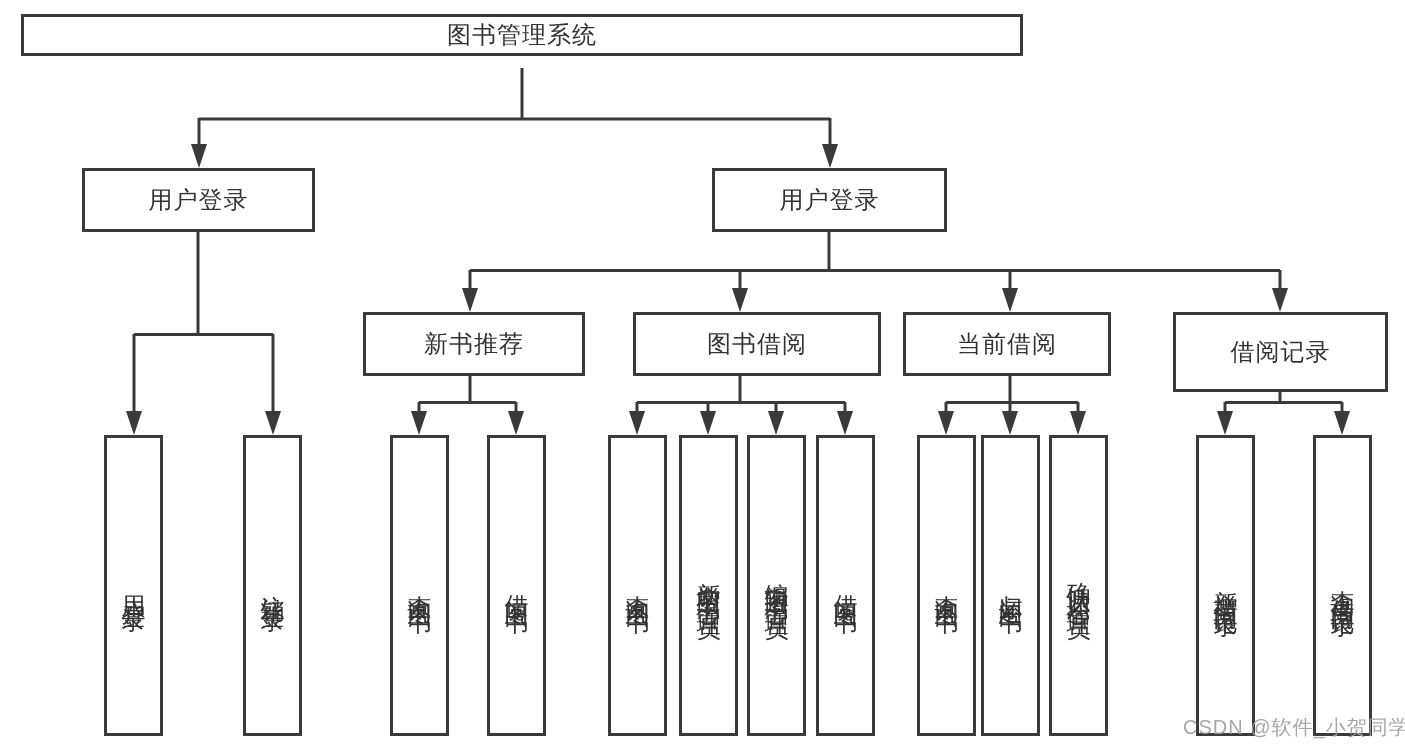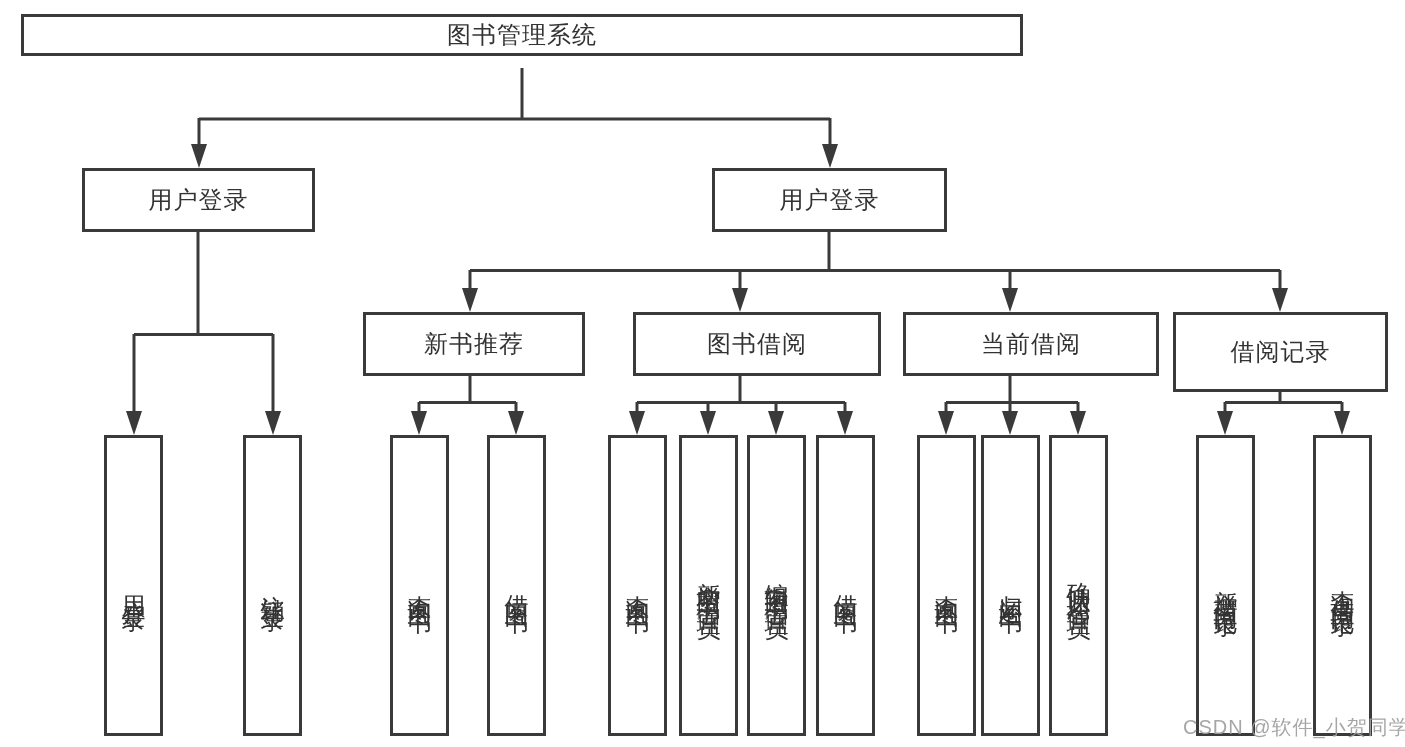--- a/index.html
+++ b/index.html
@@ -27,21 +27,21 @@
     color: #333333;
     font-size: 24px;
     letter-spacing: 1px;
     white-space: nowrap;
   }
   .root-box   { left: 21px;  top: 14px;  width: 1002px; height: 42px; }
   .l1-user    { left: 82px;  top: 168px; width: 233px;  height: 64px; }
   .l1-book    { left: 712px; top: 168px; width: 235px;  height: 64px; }
   .l2-a { left: 363px;  top: 312px; width: 222px; height: 64px; }
   .l2-b { left: 633px;  top: 312px; width: 248px; height: 64px; }
-  .l2-c { left: 903px;  top: 312px; width: 256px; height: 64px; text-align: center; }
+  .l2-c { left: 903px;  top: 312px; width: 208px; height: 64px; text-align: center; }
   .l2-d { left: 1173px; top: 312px; width: 215px; height: 80px; }
   .leaf { top: 435px; height: 301px; width: 59px; }
   .leaf .vlabel {
     writing-mode: vertical-rl;
     text-orientation: mixed;
     letter-spacing: 5px;
     line-height: 1;
     color: #333333;
   }
   .u1 { left: 104px; }

